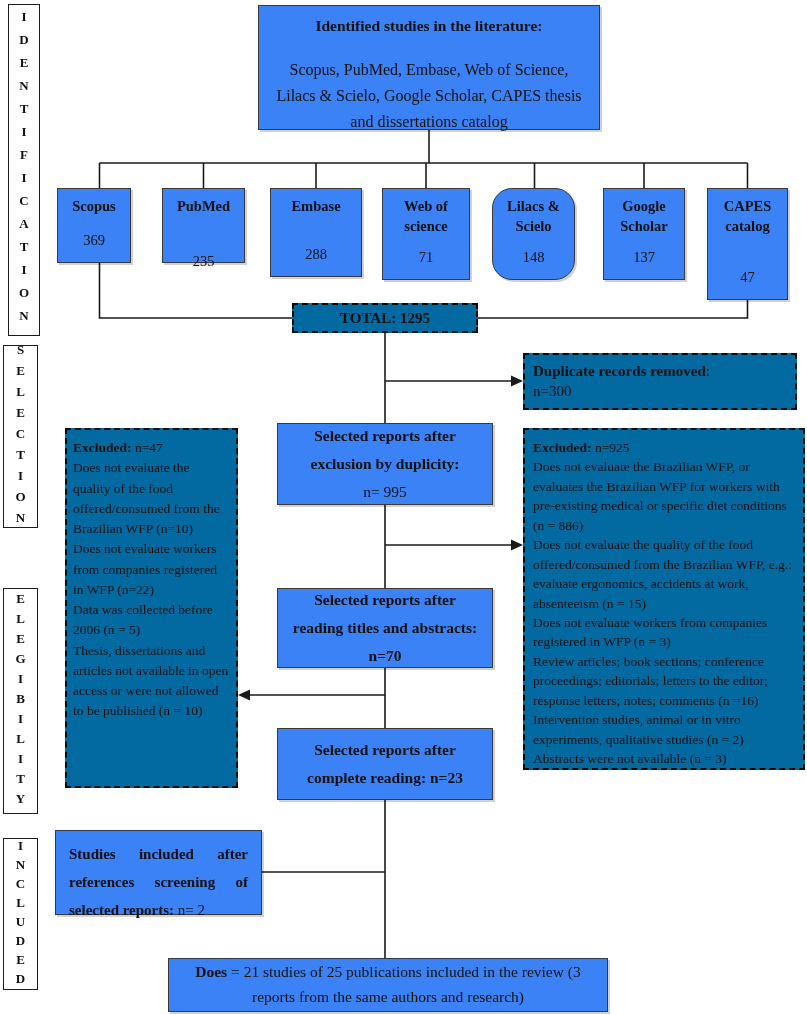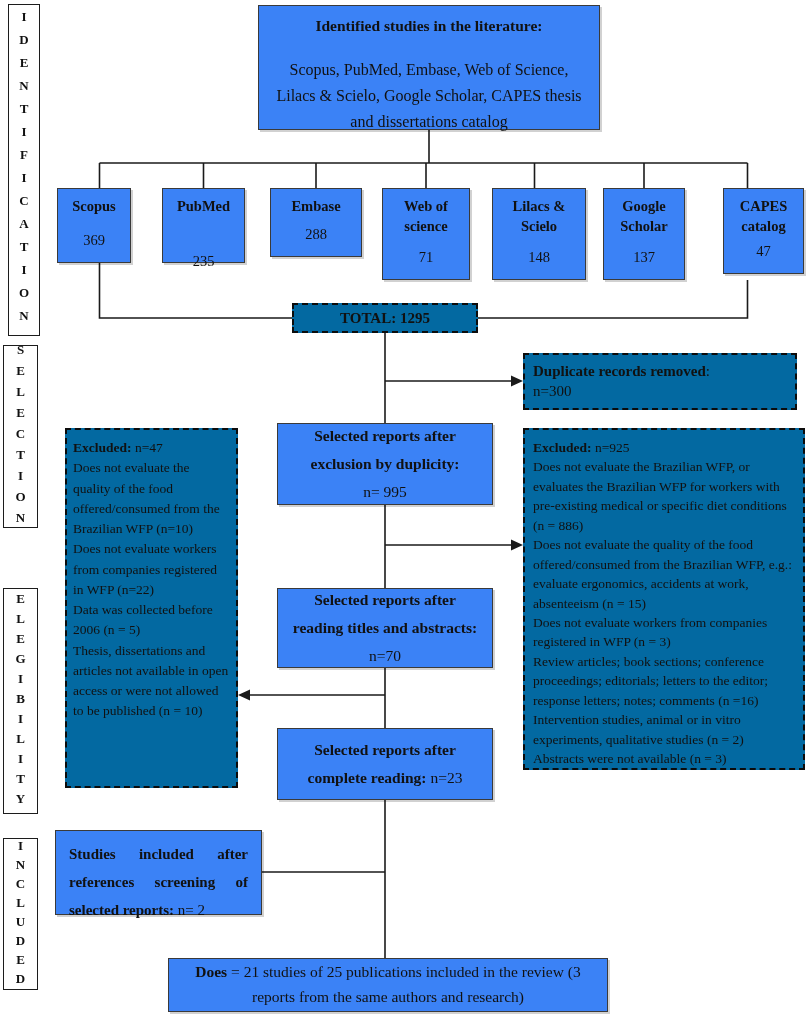--- a/index.html
+++ b/index.html
@@ -43,21 +43,21 @@
   .db-box .name{font-weight:bold;}
 
   .total-box{display:flex;align-items:center;justify-content:center;font-size:15px;}
 
   .dup-box{padding:6px 8px;font-size:15px;line-height:1.35;}
 
   .mid-box{
     display:flex;align-items:center;justify-content:center;
     padding:6px 14px;font-size:15.5px;line-height:1.8;
   }
-  .mid-box .inner .count{font-weight:normal;}
+  .mid-box .inner .count{font-weight:bold;}
   .blockcount{display:block;font-weight:normal;}
 
   .excl-box{padding:8px 6px;font-size:13.5px;line-height:1.5;}
   .excl-box.right{line-height:1.44;padding:8px 8px;}
 
   .refs-box{
     padding:10px 13px;font-size:15px;line-height:1.85;font-weight:bold;
     text-align:justify;text-align-last:left;
   }
   .refs-box .count{font-weight:normal;}
@@ -120,37 +120,37 @@
   </div>
 
   <div class="box db-box" style="left:57px;top:188px;width:74px;height:75px;">
     <div class="name">Scopus</div>
     <div class="count">369</div>
   </div>
   <div class="box db-box" style="left:162px;top:188px;width:83px;height:75px;gap:35px;">
     <div class="name">PubMed</div>
     <div class="count">235</div>
   </div>
-  <div class="box db-box" style="left:270px;top:188px;width:92px;height:69px;">
+  <div class="box db-box" style="left:270px;top:188px;width:92px;height:89px;">
     <div class="name">Embase</div>
     <div class="count">288</div>
   </div>
   <div class="box db-box" style="left:382px;top:188px;width:88px;height:92px;">
     <div class="name">Web of science</div>
     <div class="count">71</div>
   </div>
-  <div class="box db-box" style="left:492px;top:188px;width:94px;height:92px;">
+  <div class="box db-box" style="left:492px;top:188px;width:83px;height:92px;border-radius:20px;">
     <div class="name">Lilacs &amp; Scielo</div>
     <div class="count">148</div>
   </div>
   <div class="box db-box" style="left:603px;top:188px;width:82px;height:92px;">
     <div class="name">Google Scholar</div>
     <div class="count">137</div>
   </div>
-  <div class="box db-box" style="left:707px;top:188px;width:81px;height:86px;margin-left:16px;">
+  <div class="box db-box" style="left:707px;top:188px;width:81px;height:112px;">
     <div class="name">CAPES catalog</div>
     <div class="count">47</div>
   </div>
 
   <div class="dashed total-box b" style="left:292px;top:303px;width:186px;height:30px;">
     <span>TOTAL: 1295</span>
   </div>
 
   <div class="dashed dup-box" style="left:523px;top:353px;width:274px;height:57px;">
     <div><span class="b">Duplicate records removed</span><span>:</span></div>

